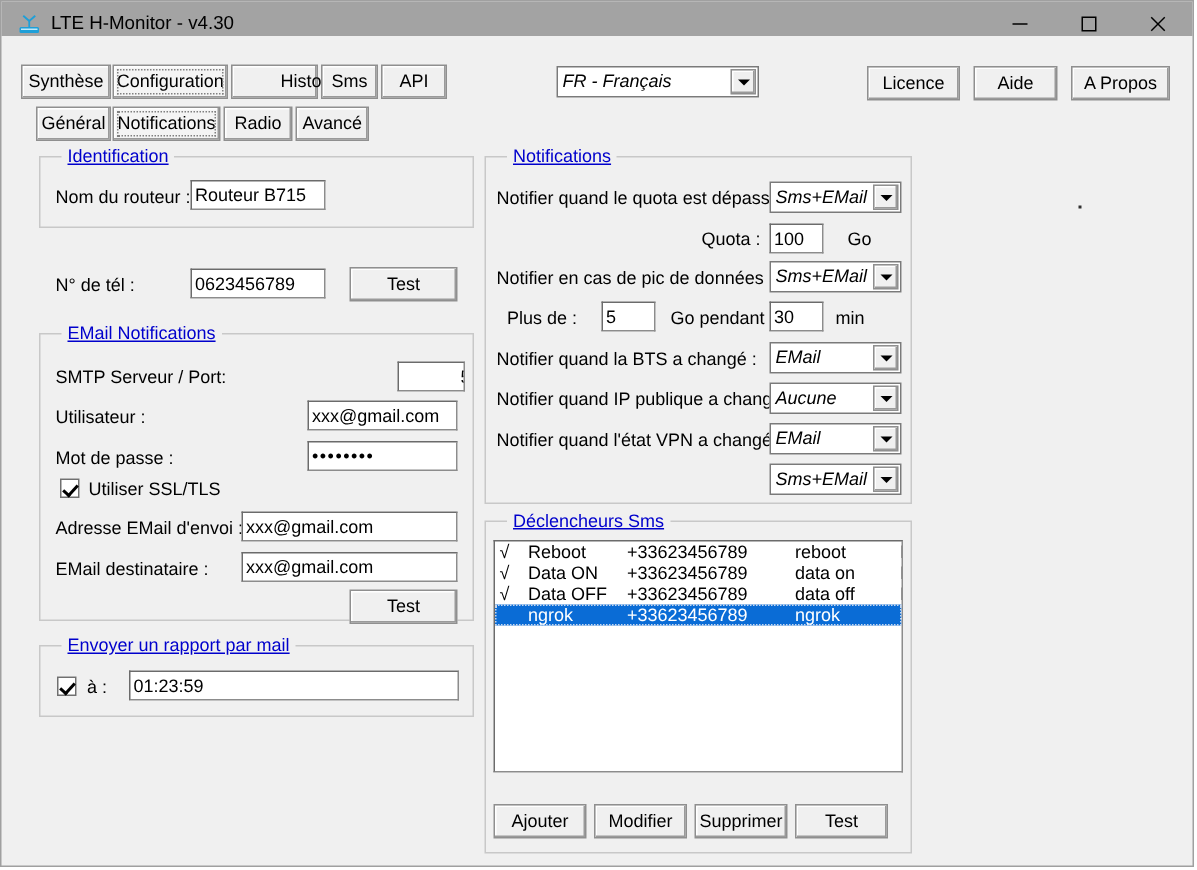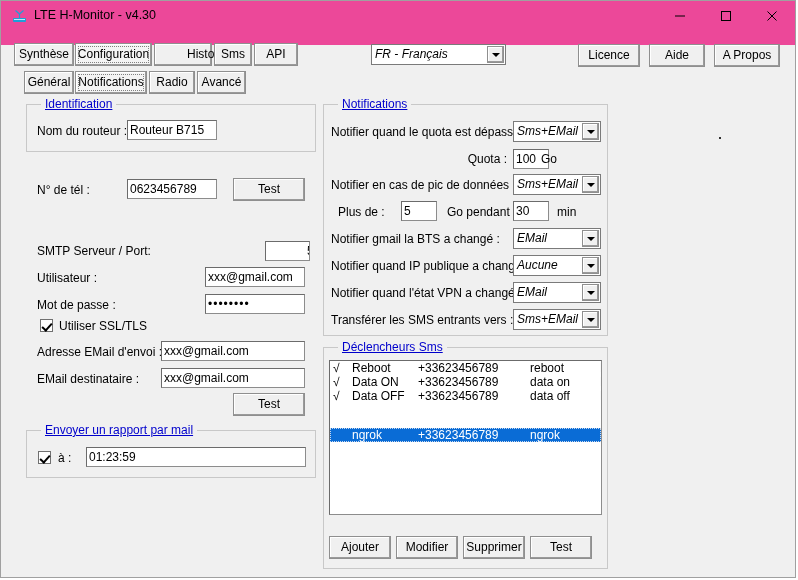--- a/index.html
+++ b/index.html
@@ -16,22 +16,22 @@
   .window {
     position: absolute; left: 0; top: 0;
     width: 796px; height: 578px;
     border: 1px solid #a0a0a0;
     background: #f0f0f0;
     box-sizing: border-box;
   }
   
   .titlebar {
     position: absolute; left: 0; top: 0;
-    width: 100%; height: 44px;
-    background: #ec4899;
+    width: 100%; height: 23px;
+    background: #a3a3a3;
     box-sizing: border-box;
     text-align: center;
   }
   .title-icon {
     position: absolute; left: 10px; top: 7px;
     width: 17px; height: 17px;
   }
   .title-text {
     position: absolute; left: 33px; top: 7px;
     font-size: 12.5px; color: #000;
@@ -197,21 +197,20 @@
     font-size: 12px;
     line-height: 14px;
     white-space: nowrap;
     color: #000;
   }
   .lv-row.selected {
     background: #0a6cd6;
     color: #ffffff;
     outline: 1px dotted #c8d8ee;
     outline-offset: -1px;
-    margin-top: 25px;
   }
   .lv-c { position: absolute; top: 0; overflow: hidden; white-space: nowrap; }
   .lv-check { left: 3px; width: 14px; }
   .lv-name  { left: 22px; width: 70px; }
   .lv-num   { left: 88px; width: 112px; }
   .lv-kw    { left: 200px; width: 78px; }
   .lv-act   { left: 270px; width: 36px; }
 
   .dot {
     position: absolute;
@@ -277,20 +276,23 @@
   <div class="group" style="left:25px; top:103px; width:290px; height:48px;text-decoration:underline;">
     <span class="group-title">Identification</span>
   </div>
   <span class="lbl" style="left:36px; top:123px;">Nom du routeur :</span>
   <div class="tin" style="left:126px; top:119px; width:90px;">Routeur B715</div>
 
   <span class="lbl" style="left:36px; top:182px;">N° de tél :</span>
   <div class="tin" style="left:126px; top:178px; width:90px;">0623456789</div>
   <button class="pbtn" style="left:232px; top:177px; width:72px;">Test</button>
 
+  <div class="group" style="left:25px; top:221px; width:290px; height:192px;">
+    <span class="group-title">EMail Notifications</span>
+  </div>
   <span class="lbl" style="left:36px; top:243px;">SMTP Serveur / Port:</span>
   <div class="tin" style="left:264px; top:240px; width:40px;padding-left:41px;">587</div>
 
   <span class="lbl" style="left:36px; top:270px;">Utilisateur :</span>
   <div class="tin" style="left:204px; top:266px; width:100px;">xxx@gmail.com</div>
 
   <span class="lbl" style="left:36px; top:297px;">Mot de passe :</span>
   <div class="tin" style="left:204px; top:293px; width:100px; letter-spacing:1px;">••••••••</div>
 
   <span class="cbx checked" style="left:39px; top:318px;"></span>
@@ -316,53 +318,52 @@
   </div>
 
   <span class="lbl" style="left:330px; top:124px;">Notifier quand le quota est dépassé :</span>
   <div class="combo" style="left:512px; top:120px; width:88px;">
     <span class="cb-text">Sms+EMail</span>
     <span class="cb-arrow"></span>
   </div>
 
   <span class="lbl right" style="left:400px; top:151px; width:106px;">Quota :</span>
   <div class="tin" style="left:512px; top:148px; width:36px;">100</div>
-  <span class="lbl" style="left:540px; top:151px;">Go</span>
+  <span class="lbl" style="left:564px; top:151px;">Go</span>
 
   <span class="lbl" style="left:330px; top:177px;">Notifier en cas de pic de données :</span>
   <div class="combo" style="left:512px; top:173px; width:88px;">
     <span class="cb-text">Sms+EMail</span>
     <span class="cb-arrow"></span>
   </div>
 
   <span class="lbl" style="left:337px; top:204px;">Plus de :</span>
   <div class="tin" style="left:400px; top:200px; width:36px;">5</div>
   <span class="lbl" style="left:446px; top:204px;">Go pendant</span>
   <div class="tin" style="left:512px; top:200px; width:36px;">30</div>
   <span class="lbl" style="left:556px; top:204px;">min</span>
 
-  <span class="lbl" style="left:330px; top:231px;">Notifier gmail la BTS a changé :</span>
+  <span class="lbl" style="left:330px; top:231px;">Notifier quand la BTS a changé :</span>
   <div class="combo" style="left:512px; top:227px; width:88px;">
     <span class="cb-text">EMail</span>
     <span class="cb-arrow"></span>
   </div>
 
   <span class="lbl" style="left:330px; top:258px;">Notifier quand IP publique a changé :</span>
   <div class="combo" style="left:512px; top:254px; width:88px;">
     <span class="cb-text">Aucune</span>
     <span class="cb-arrow"></span>
   </div>
 
   <span class="lbl" style="left:330px; top:285px;">Notifier quand l'état VPN a changé :</span>
   <div class="combo" style="left:512px; top:281px; width:88px;">
     <span class="cb-text">EMail</span>
     <span class="cb-arrow"></span>
   </div>
 
-  <span class="lbl" style="left:330px; top:312px;">Transférer les SMS entrants vers :</span>
   <div class="combo" style="left:512px; top:308px; width:88px;">
     <span class="cb-text">Sms+EMail</span>
     <span class="cb-arrow"></span>
   </div>
 
   <div class="group" style="left:322px; top:346px; width:285px; height:222px;">
     <span class="group-title">Déclencheurs Sms</span>
   </div>
 
   <div class="listview" style="left:328px; top:359px; width:273px; height:155px;">

